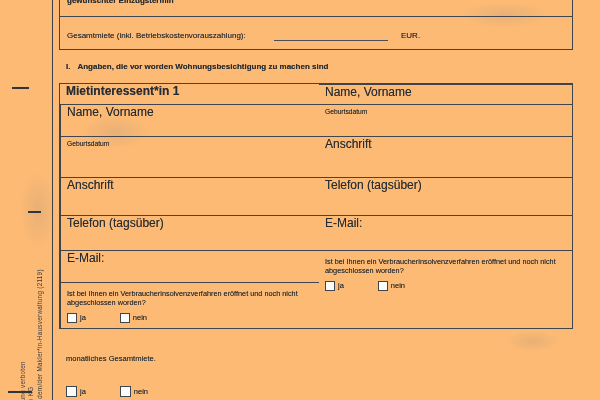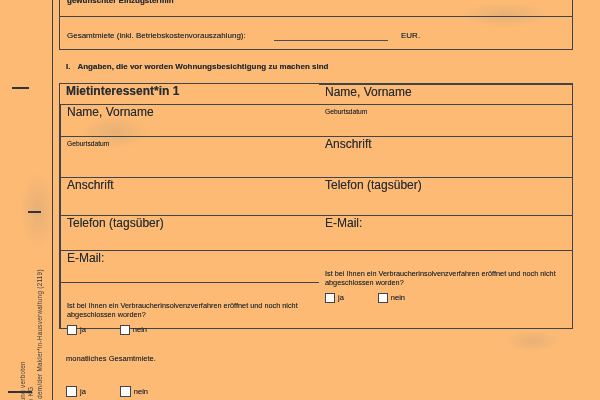--- a/index.html
+++ b/index.html
@@ -42,21 +42,21 @@
   .apptable {
     position:absolute; left:59px; top:83px; width:514px;
     border:1.3px solid #3f454c;
     display:grid; grid-template-columns:259px 1fr;
     grid-template-rows:20px 32px 41px 38px 35px 32px 46px;
   }
   .cell { border-top:1px solid #3f454c; padding:2px 6px; font-size:12px; line-height:10px; }
   .cell.c2 { border-left:1px solid #3f454c; }
   .cell.r1 { border-top:none; font-weight:bold; }
   .cell.small { font-size:6.7px; }
-  .cell.q { font-size:7.3px; line-height:8.6px; padding-top:19px; }
+  .cell.q { font-size:7.3px; line-height:8.6px; padding-top:7px; }
   .cbrow { display:flex; align-items:center; margin-top:6px; }
   .cb { width:10px; height:10px; border:1.2px solid #3f454c; background:#fdfdfc; flex:0 0 auto; }
   .cblabel { font-size:7.5px; margin-left:3px; }
   .cbgap { width:34px; }
 
   
   .solvency { position:absolute; left:66px; top:353px; width:512px; font-size:7.6px; line-height:11.5px; }
   .sline1 { white-space:nowrap; }
   .blank { display:inline-block; width:36px; height:8px; border-bottom:1.2px solid #4a4f55; margin:0 3px; vertical-align:baseline; }
   .solv-cbs { position:absolute; left:66px; top:386px; display:flex; align-items:center; }

